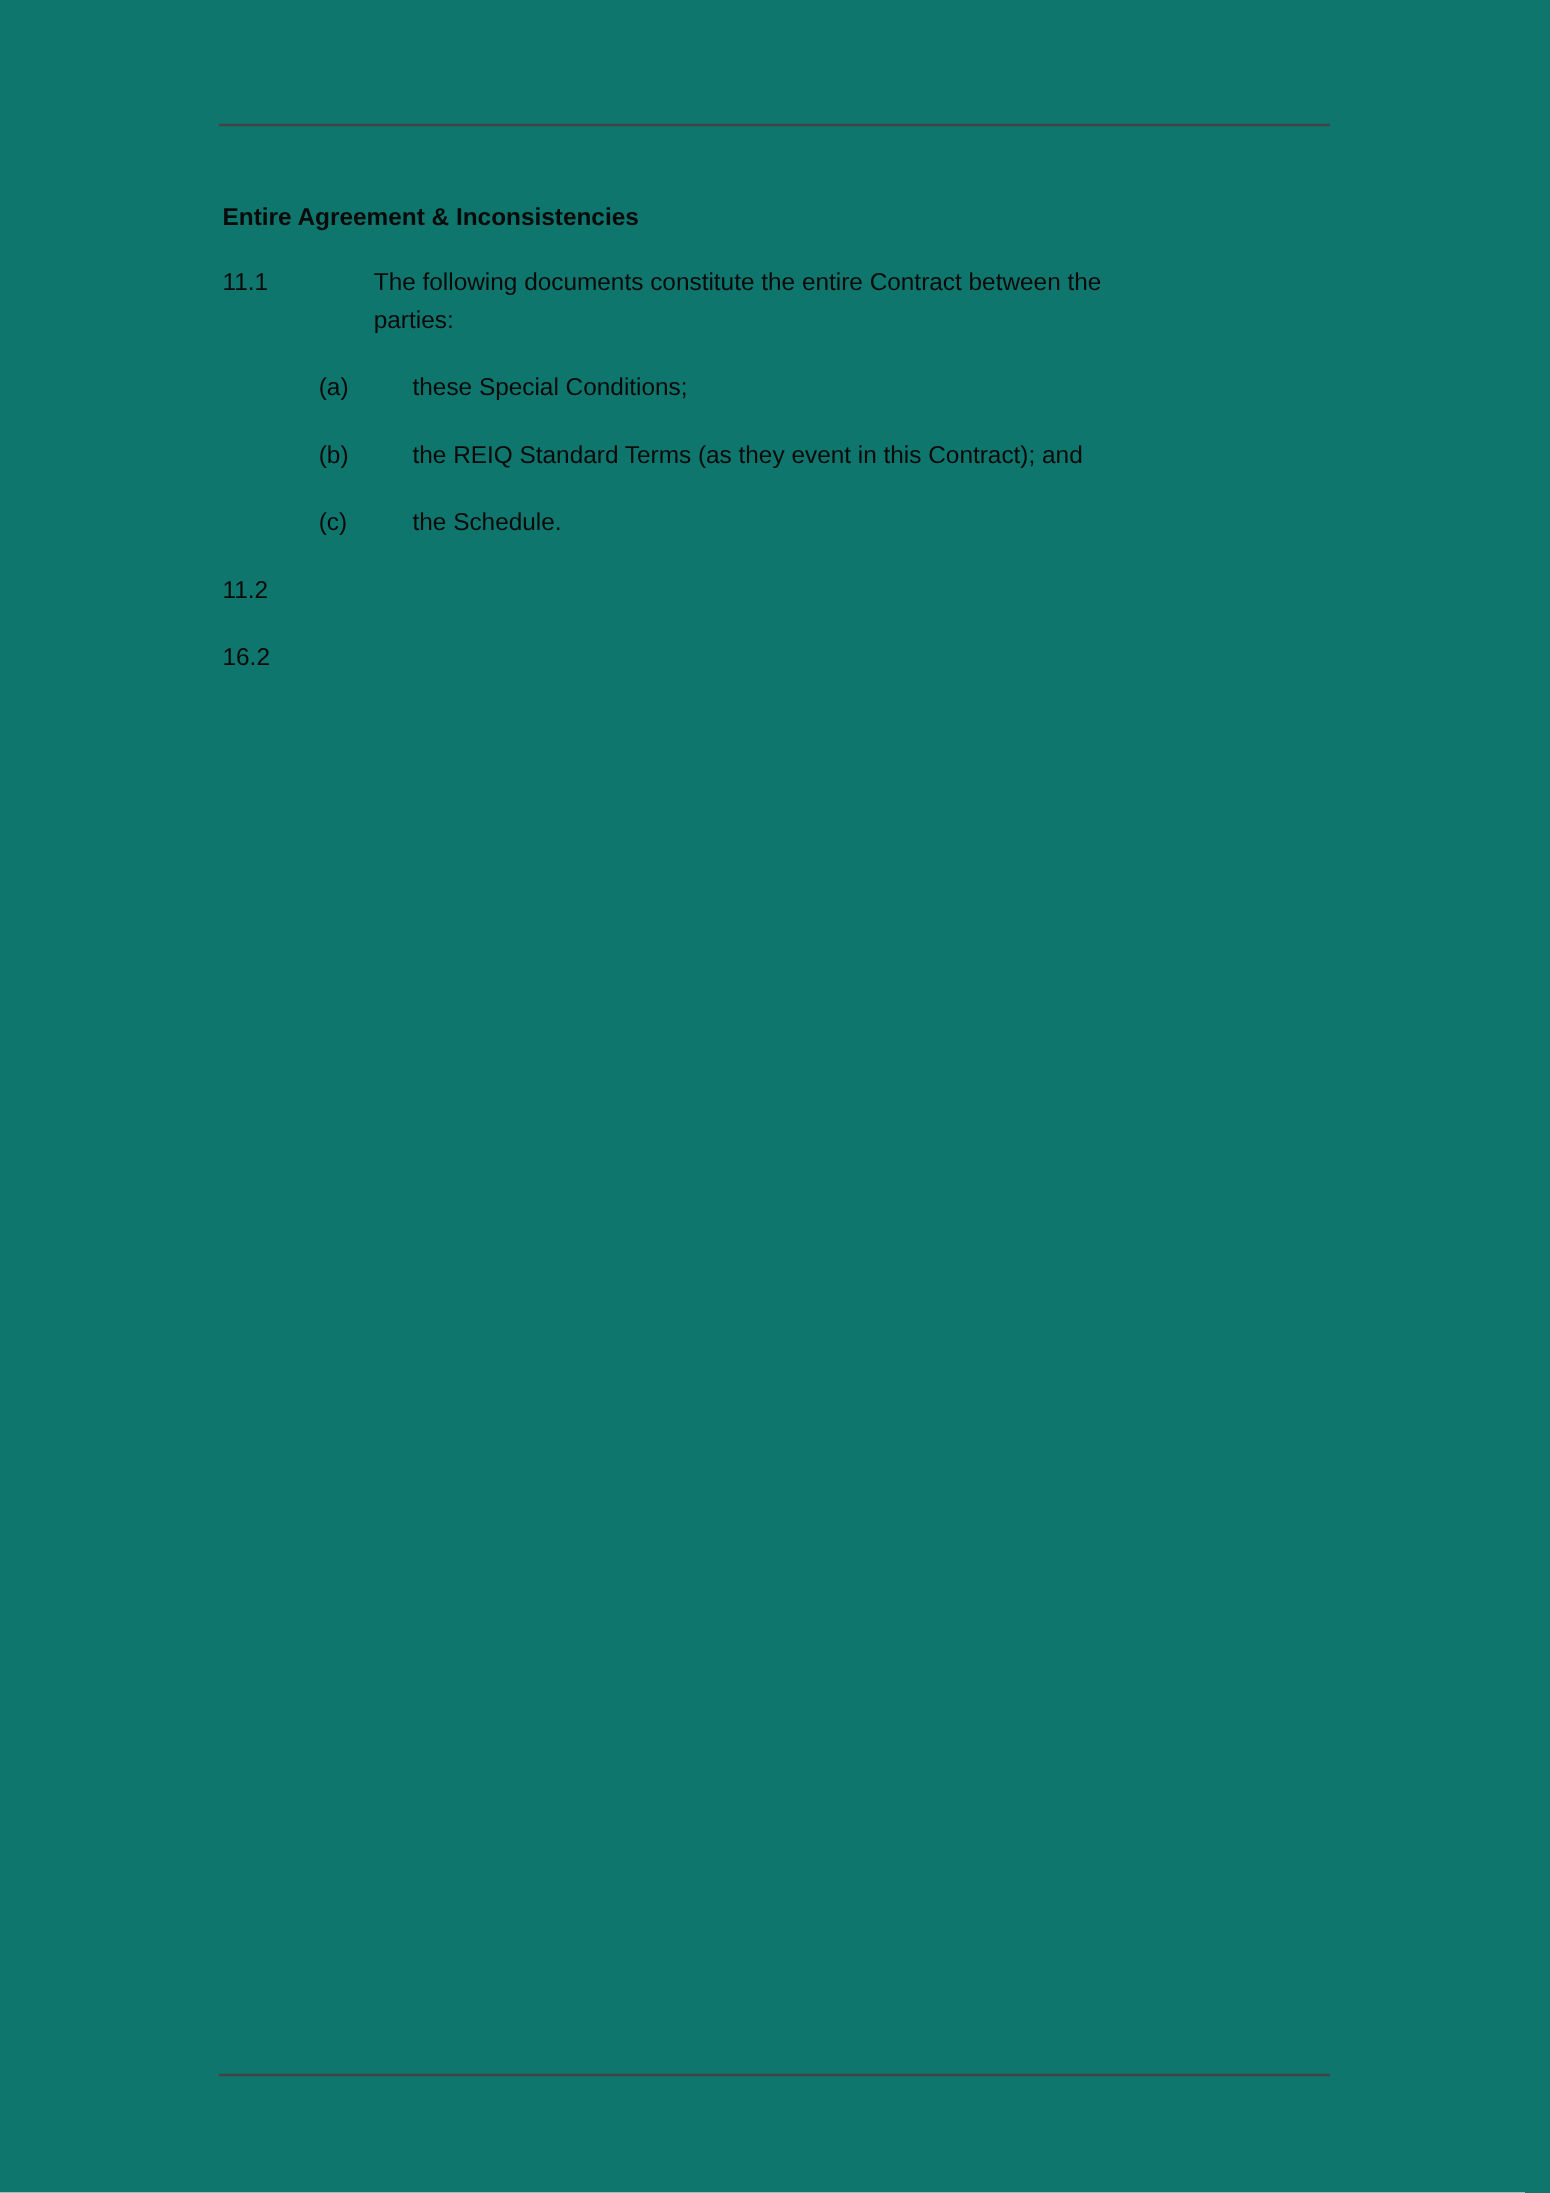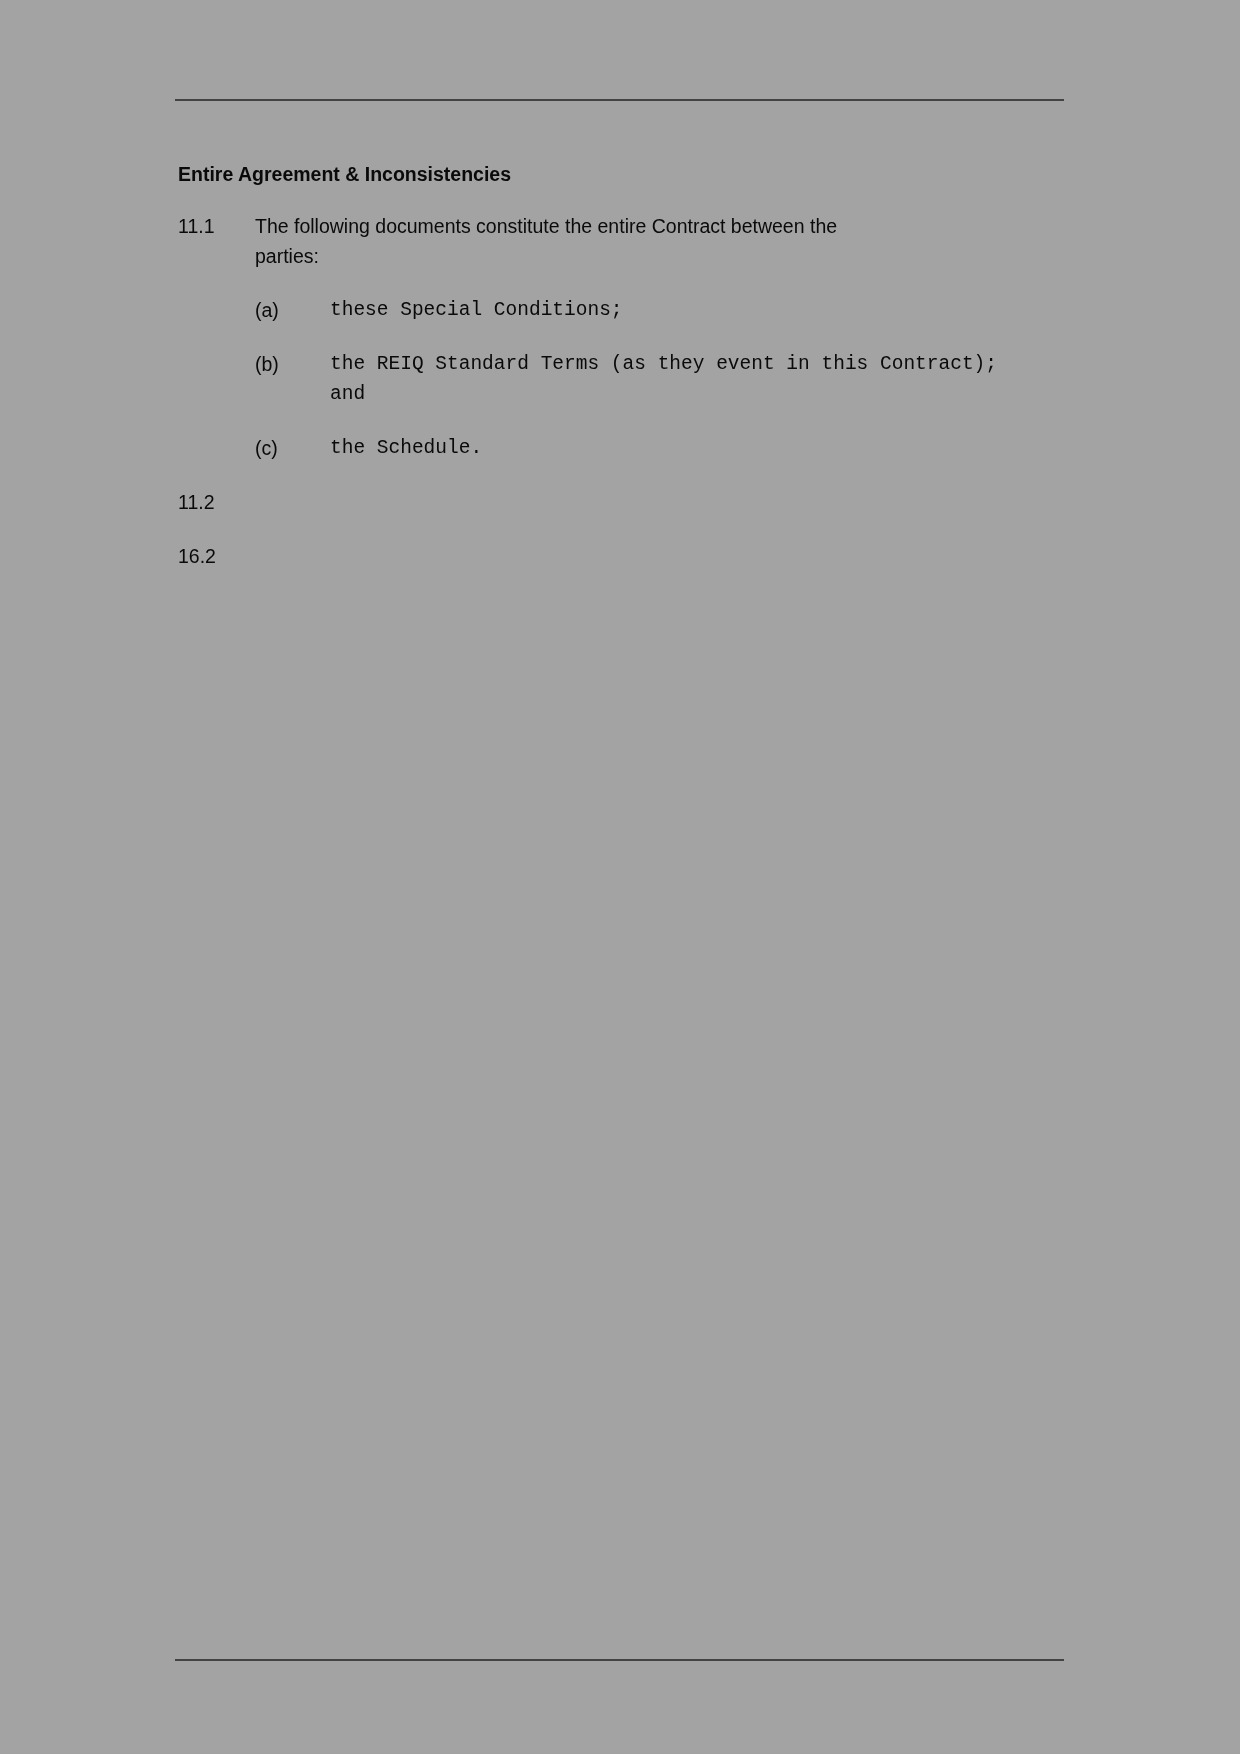--- a/index.html
+++ b/index.html
@@ -4,21 +4,21 @@
 <style>
   html, body {
     margin: 0;
     padding: 0;
     background: #ffffff;
   }
   .page {
     position: relative;
     width: 1240px;
     height: 1754px;
-    background: #a3a3a3;
+    background: #0f766e;
     font-family: "Liberation Sans", sans-serif;
     color: #0a0a0a;
     overflow: hidden;
   }
   .rule {
     position: absolute;
     left: 175px;
     width: 889px;
     height: 2px;
     background: #434343;
@@ -37,20 +37,21 @@
   .heading {
     font-weight: bold;
     margin: 0 0 22px 0;
     font-size: 19.5px;
     line-height: 30px;
   }
   .clause {
     display: flex;
     align-items: flex-start;
     margin: 0 0 24px 0;
+    gap: 44px;
   }
   .clause-number {
     width: 77px;
     flex: 0 0 77px;
   }
   .clause-text {
     width: 745px;
     white-space: pre-line;
   }
   .subclause {
@@ -58,21 +59,20 @@
     align-items: flex-start;
     margin: 0 0 24px 77px;
   }
   .sub-label {
     width: 75px;
     flex: 0 0 75px;
   }
   .sub-text {
     width: 670px;
     white-space: pre-line;
-    font-family: Liberation Mono, monospace;
   }
 </style>
 </head>
 <body>
 
 <div class="page">
 
   <div class="rule rule-top"></div>
 
   <div class="content">

